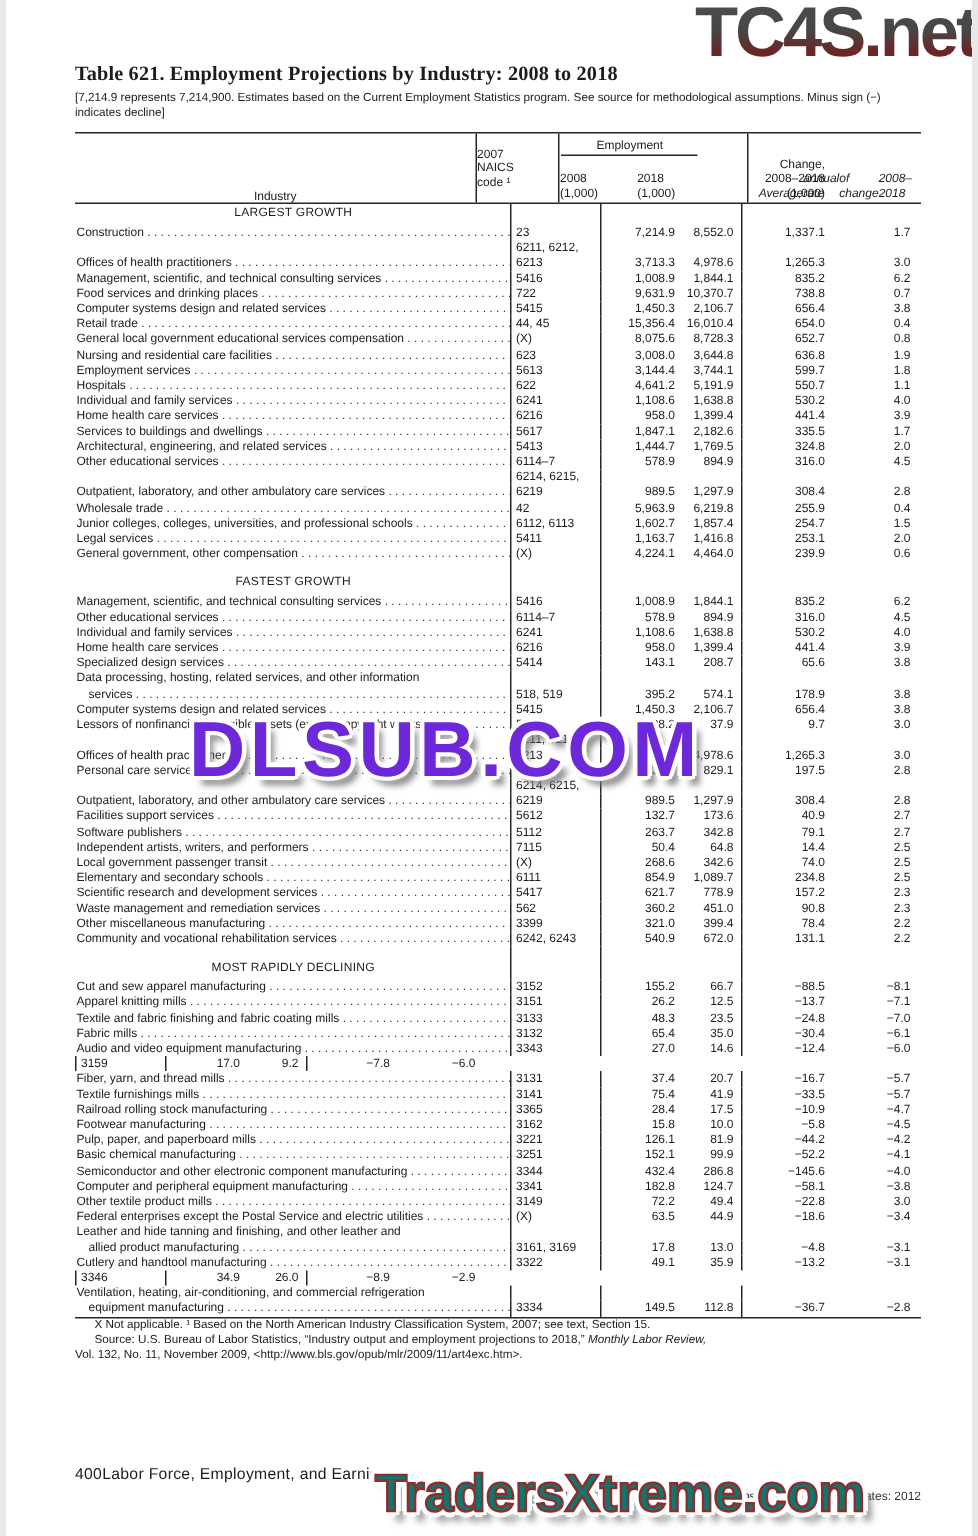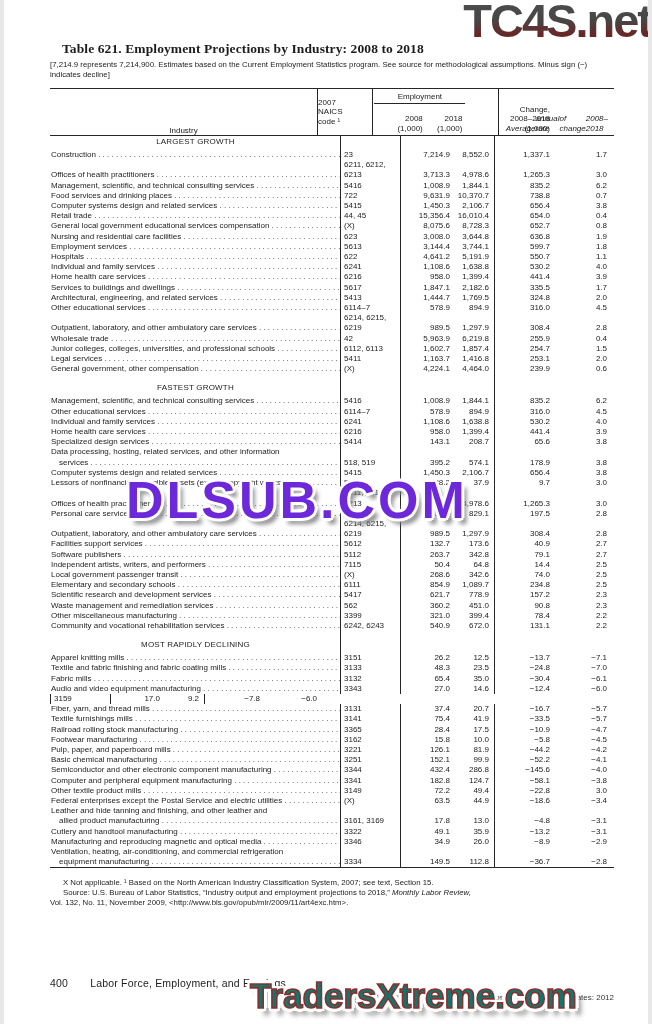--- a/index.html
+++ b/index.html
@@ -1,41 +1,41 @@
 <!DOCTYPE html>
 <html><head>
 <meta charset="utf-8">
 <style>
   html,body{margin:0;padding:0;background:#e8e8e8;}
   .page{position:relative;width:644px;height:1024px;background:#ffffff;margin:0 auto;
         font-family:"Liberation Sans",sans-serif;color:#1c1c1c;overflow:hidden;}
   *{box-sizing:border-box;}
 
   .title{position:absolute;left:46px;top:41px;font-family:"Liberation Serif",serif;
-         font-weight:bold;font-size:13.5px;letter-spacing:.1px;white-space:nowrap;margin-left:12px;}
+         font-weight:bold;font-size:13.5px;letter-spacing:.1px;white-space:nowrap;}
   .subtitle{position:absolute;left:46px;top:60px;width:545px;font-size:7.8px;line-height:9.8px;}
 
   
   .tbl{position:absolute;left:46px;top:88px;width:564px;
        border-top:1.5px solid #262626;border-bottom:1.5px solid #262626;font-size:8px;}
   .c-ind {width:290px;}
   .c-code{width:60px;border-left:1px solid #262626;padding-left:3px;white-space:nowrap;}
   .c-08  {width:52px;border-left:1px solid #262626;text-align:right;padding-right:2px;}
   .c-18  {width:42px;text-align:right;padding-right:5px;}
   .c-chg {width:58px;border-left:1px solid #262626;text-align:right;padding-right:2px;}
   .c-rate{width:62px;text-align:right;padding-right:7px;}
 
   
   .hdr{display:flex;border-bottom:1px solid #262626;height:47px;line-height:9.4px;}
   .hdr .c-ind{display:flex;align-items:flex-end;justify-content:center;}
   .hdr .c-code{display:flex;flex-direction:column;align-items:flex-start;justify-content:center;padding-left:0;}
   .h-emp{width:94px;border-left:1px solid #262626;display:flex;flex-direction:column;}
   .h-emp-t{text-align:center;padding:3px 0 2px;border-bottom:1px solid #262626;margin:0 1px;}
   .h-emp-cols{flex:1;display:flex;}
-  .h-emp-cols .sub{display:flex;flex-direction:column;justify-content:flex-end;align-items:flex-end;padding-bottom:2px;}
+  .h-emp-cols .sub{display:flex;flex-direction:column;justify-content:flex-end;align-items:flex-start;padding-bottom:2px;}
   .h-emp-cols .sub.s08{width:52px;padding-right:2px;}
   .h-emp-cols .sub.s18{width:42px;padding-right:4px;}
   .h-chg{width:58px;border-left:1px solid #262626;display:flex;flex-direction:column;
          justify-content:flex-end;align-items:flex-end;padding:0 2px 2px 0;margin-left:32px;}
   .h-rate{width:62px;display:flex;flex-direction:row;justify-content:flex-end;
           align-items:flex-end;padding:0 6px 2px 0;font-style:italic;}
 
   
   .row{display:flex;line-height:10.2px;}
   .row .c-ind{display:flex;overflow:hidden;padding-left:1px;}
@@ -48,21 +48,21 @@
   .row.sec.sec-first{height:14px;}
   .sec .sec-lbl{letter-spacing:.2px;}
 
   
   .fnotes{position:absolute;left:46px;top:878px;width:564px;font-size:7.8px;line-height:10px;}
   .fnotes .ind{padding-left:13px;}
   .ital{font-style:italic;}
 
   
   .footer-left{position:absolute;left:46px;top:977px;font-size:10.5px;letter-spacing:.2px;}
-  .footer-left .pgnum{margin-right:22px;}
+  .footer-left .pgnum{margin-right:0;}
   .footer-right{position:absolute;left:300px;top:993px;width:310px;text-align:right;font-size:8px;color:#333;}
 
   
   .wm-top{position:absolute;top:-7px;right:-3px;font-size:47px;font-weight:900;letter-spacing:-2px;
           font-family:"Liberation Sans",sans-serif;
           background:linear-gradient(180deg,#4f4f4f 0%,#474747 48%,#6b2424 78%,#8e2a2a 100%);
           -webkit-background-clip:text;background-clip:text;color:transparent;white-space:nowrap;}
   .wm-mid{position:absolute;left:122px;top:470px;font-size:52px;font-weight:900;letter-spacing:3px;
           color:#6d28d9;white-space:nowrap;
           text-shadow:
@@ -629,20 +629,31 @@
             <span class="sec-lbl">MOST RAPIDLY DECLINING</span>
           </div>
           <div class="c-code"></div>
           <div class="c-08"></div>
           <div class="c-18"></div>
           <div class="c-chg"></div>
           <div class="c-rate"></div>
         </div>
         <div class="row">
           <div class="c-ind">
+            <span class="nm">Cut and sew apparel manufacturing</span>
+            <span class="dots"></span>
+          </div>
+          <div class="c-code"><span>3152</span></div>
+          <div class="c-08"><span>155.2</span></div>
+          <div class="c-18"><span>66.7</span></div>
+          <div class="c-chg"><span>−88.5</span></div>
+          <div class="c-rate"><span>−8.1</span></div>
+        </div>
+        <div class="row">
+          <div class="c-ind">
             <span class="nm">Apparel knitting mills</span>
             <span class="dots"></span>
           </div>
           <div class="c-code"><span>3151</span></div>
           <div class="c-08"><span>26.2</span></div>
           <div class="c-18"><span>12.5</span></div>
           <div class="c-chg"><span>−13.7</span></div>
           <div class="c-rate"><span>−7.1</span></div>
         </div>
         <div class="row">
@@ -821,24 +832,20 @@
             <span class="nm">Cutlery and handtool manufacturing</span>
             <span class="dots"></span>
           </div>
           <div class="c-code"><span>3322</span></div>
           <div class="c-08"><span>49.1</span></div>
           <div class="c-18"><span>35.9</span></div>
           <div class="c-chg"><span>−13.2</span></div>
           <div class="c-rate"><span>−3.1</span></div>
         </div>
         <div class="row">
-          <div class="c-ind">
-            <span class="nm">Manufacturing and reproducing magnetic and optical media</span>
-            <span class="dots"></span>
-          </div>
           <div class="c-code"><span>3346</span></div>
           <div class="c-08"><span>34.9</span></div>
           <div class="c-18"><span>26.0</span></div>
           <div class="c-chg"><span>−8.9</span></div>
           <div class="c-rate"><span>−2.9</span></div>
         </div>
         <div class="row">
           <div class="c-ind">
             <span class="nm">Ventilation, heating, air-conditioning, and commercial refrigeration</span>
           </div>

